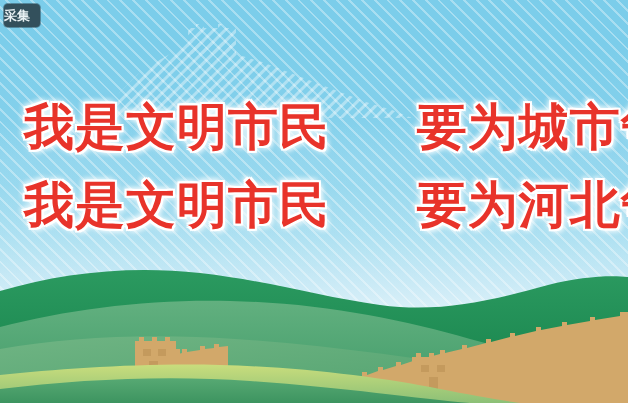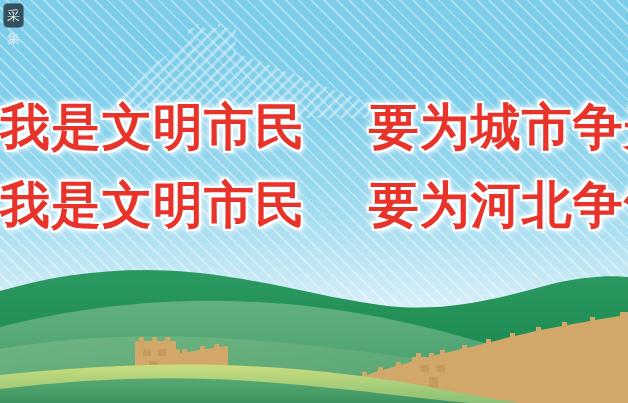--- a/index.html
+++ b/index.html
@@ -99,42 +99,43 @@
     color: #e8332a;
     text-shadow:
        2px 0 0 #ffffff,  -2px 0 0 #ffffff,
        0 2px 0 #ffffff,  0 -2px 0 #ffffff,
        2px 2px 0 #ffffff, -2px 2px 0 #ffffff,
        2px -2px 0 #ffffff, -2px -2px 0 #ffffff,
        3px 3px 5px rgba(255,255,255,0.85),
       -3px -3px 5px rgba(255,255,255,0.85),
        0 0 9px rgba(255,255,255,0.9);
   }
-  .line .seg { display: inline-block; }
+  .line .seg { display: inline-block; padding-left: 24px; }
   .line .gap { display: inline-block; width: 26px; }
 
   
   .capture-btn {
     position: absolute;
     left: 4px;
     top: 4px;
-    width: 19px;
+    width: 36px;
     height: 23px;
     background: #33505c;
     border-radius: 4px;
     color: #e9f1f4;
     font-family: "DejaVu Sans", "Liberation Sans", sans-serif;
     font-size: 13px;
     line-height: 23px;
-    text-align: center;
+    text-align: left;
     letter-spacing: 0px;
     z-index: 20;
     cursor: pointer;
     user-select: none;
     box-shadow: 0 0 0 1px rgba(30,52,62,0.45);
+    font-weight: bold;
   }
 </style>
 </head>
 <body>
 
 <div class="screen">
 
   <div class="sky"></div>
 
   <svg class="ghost-wall" viewBox="0 0 330 110" aria-hidden="true">

